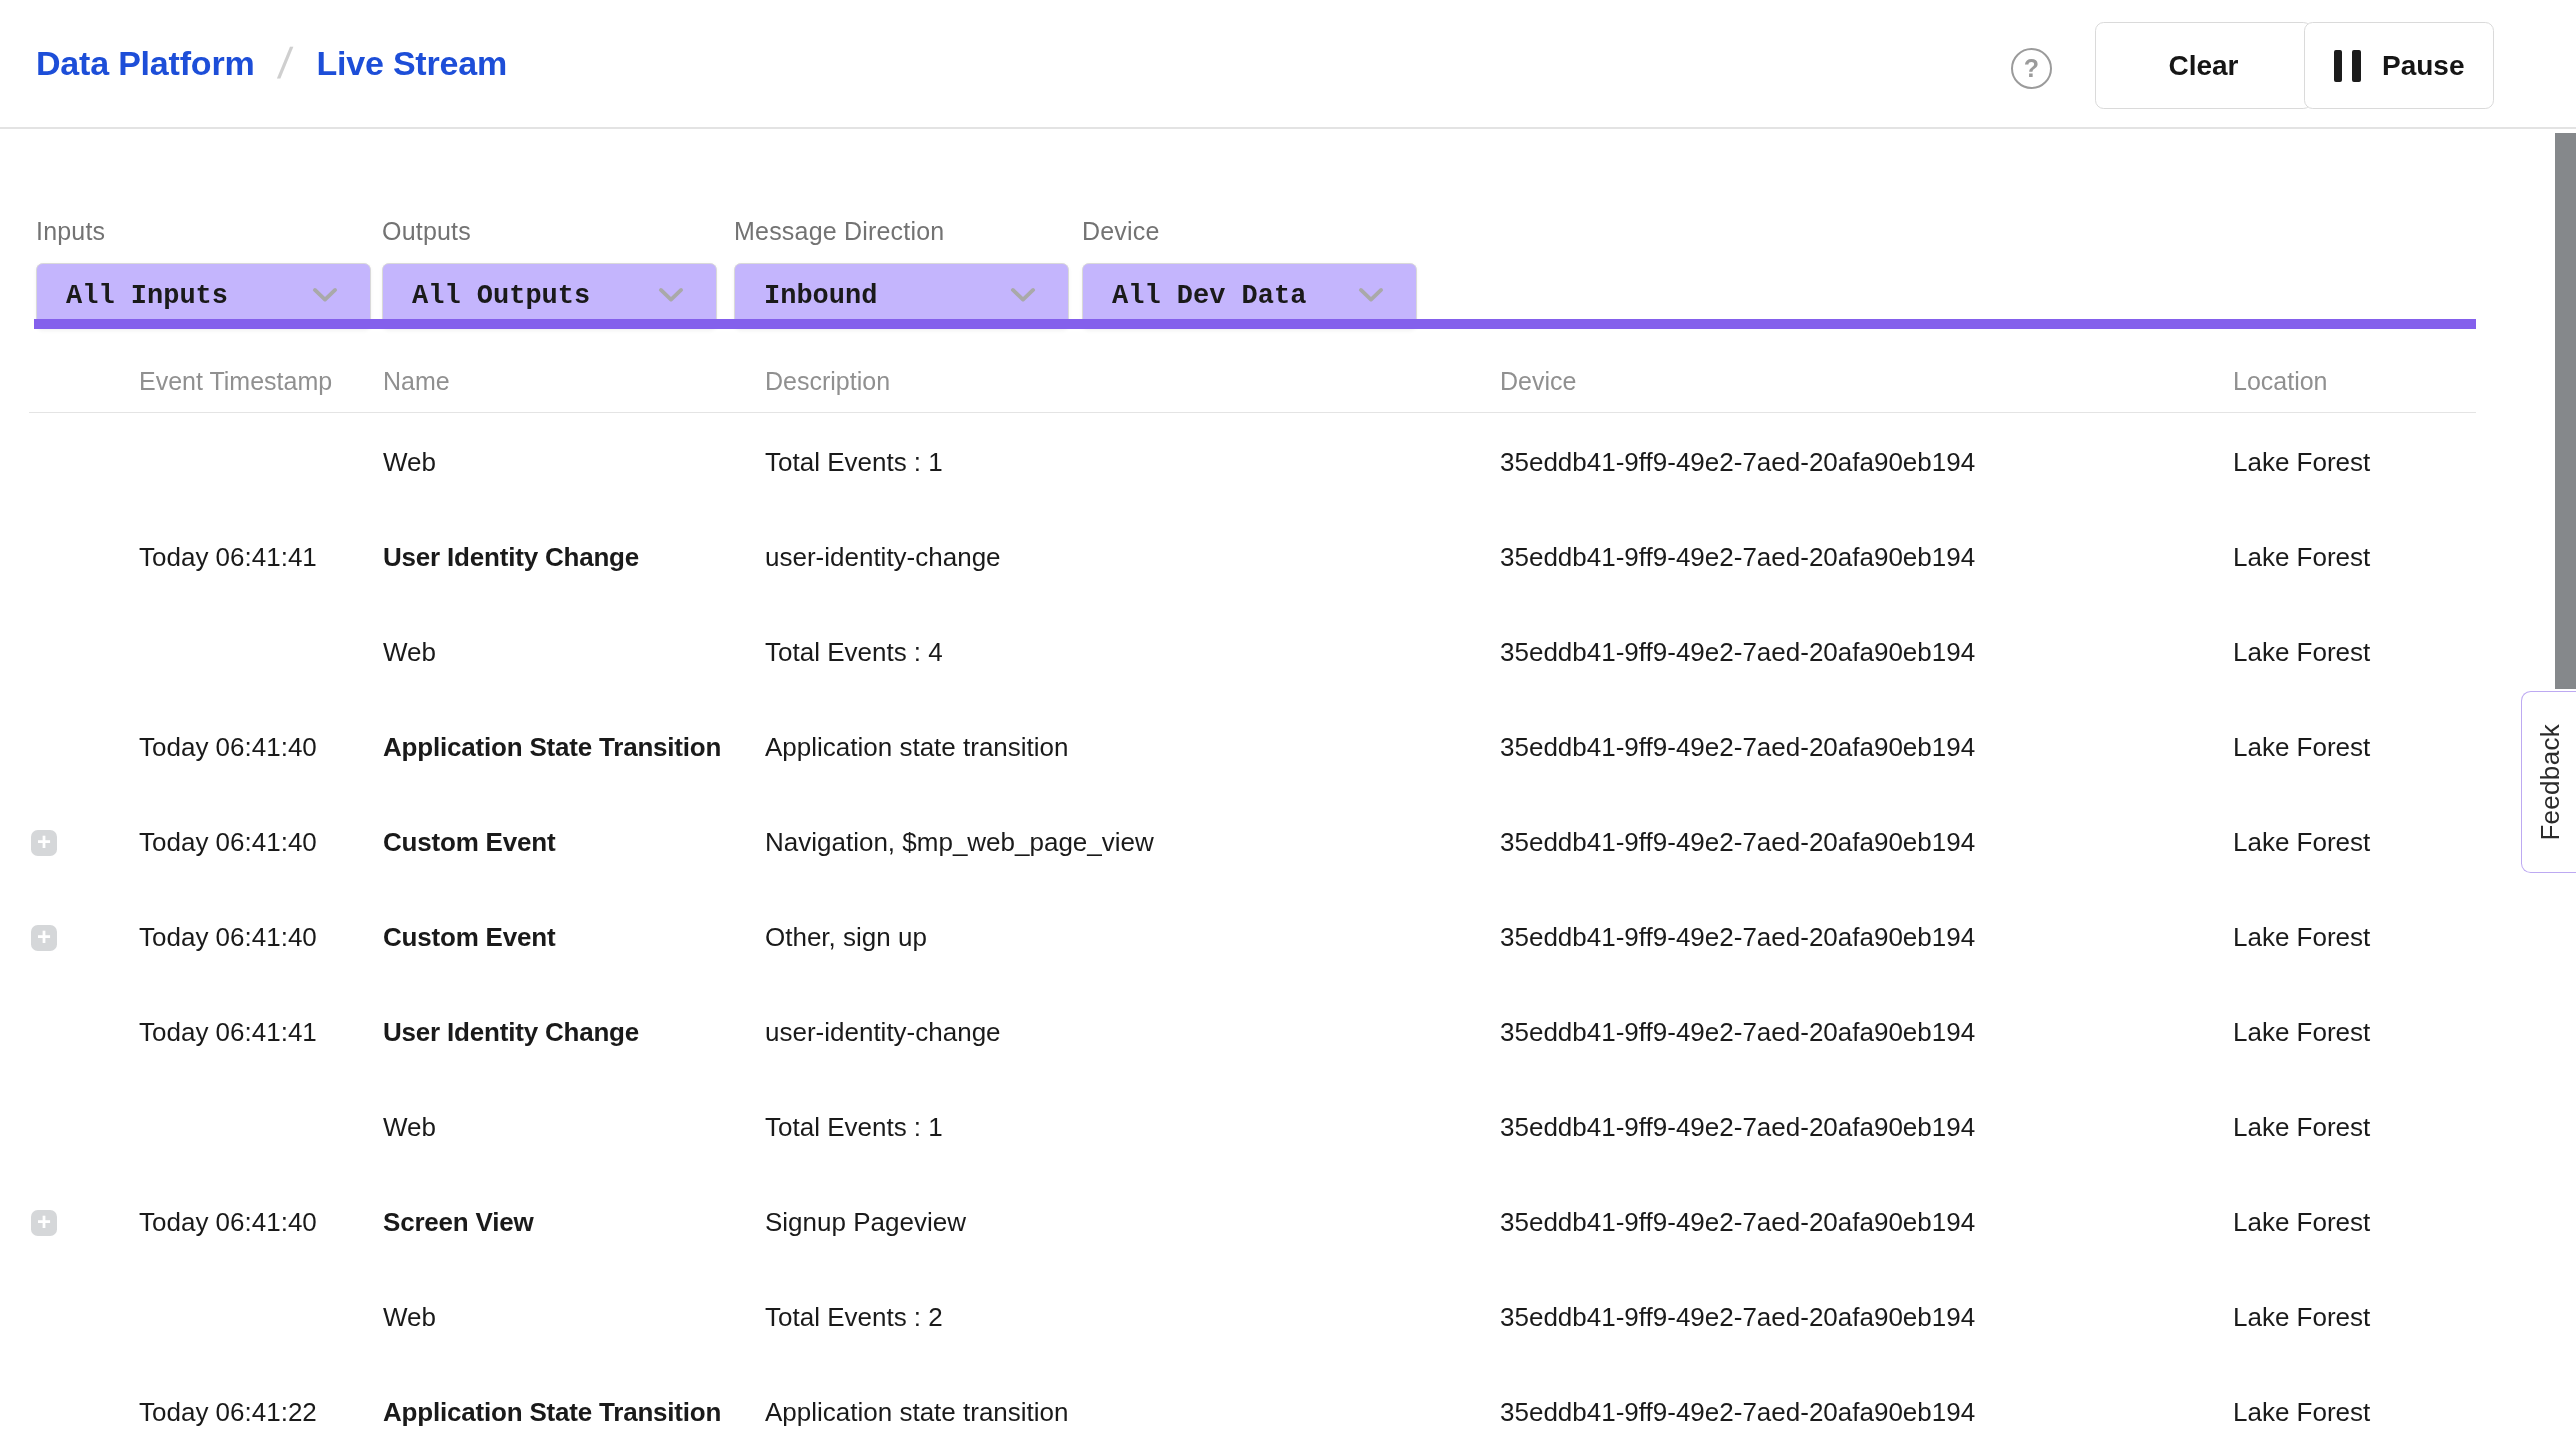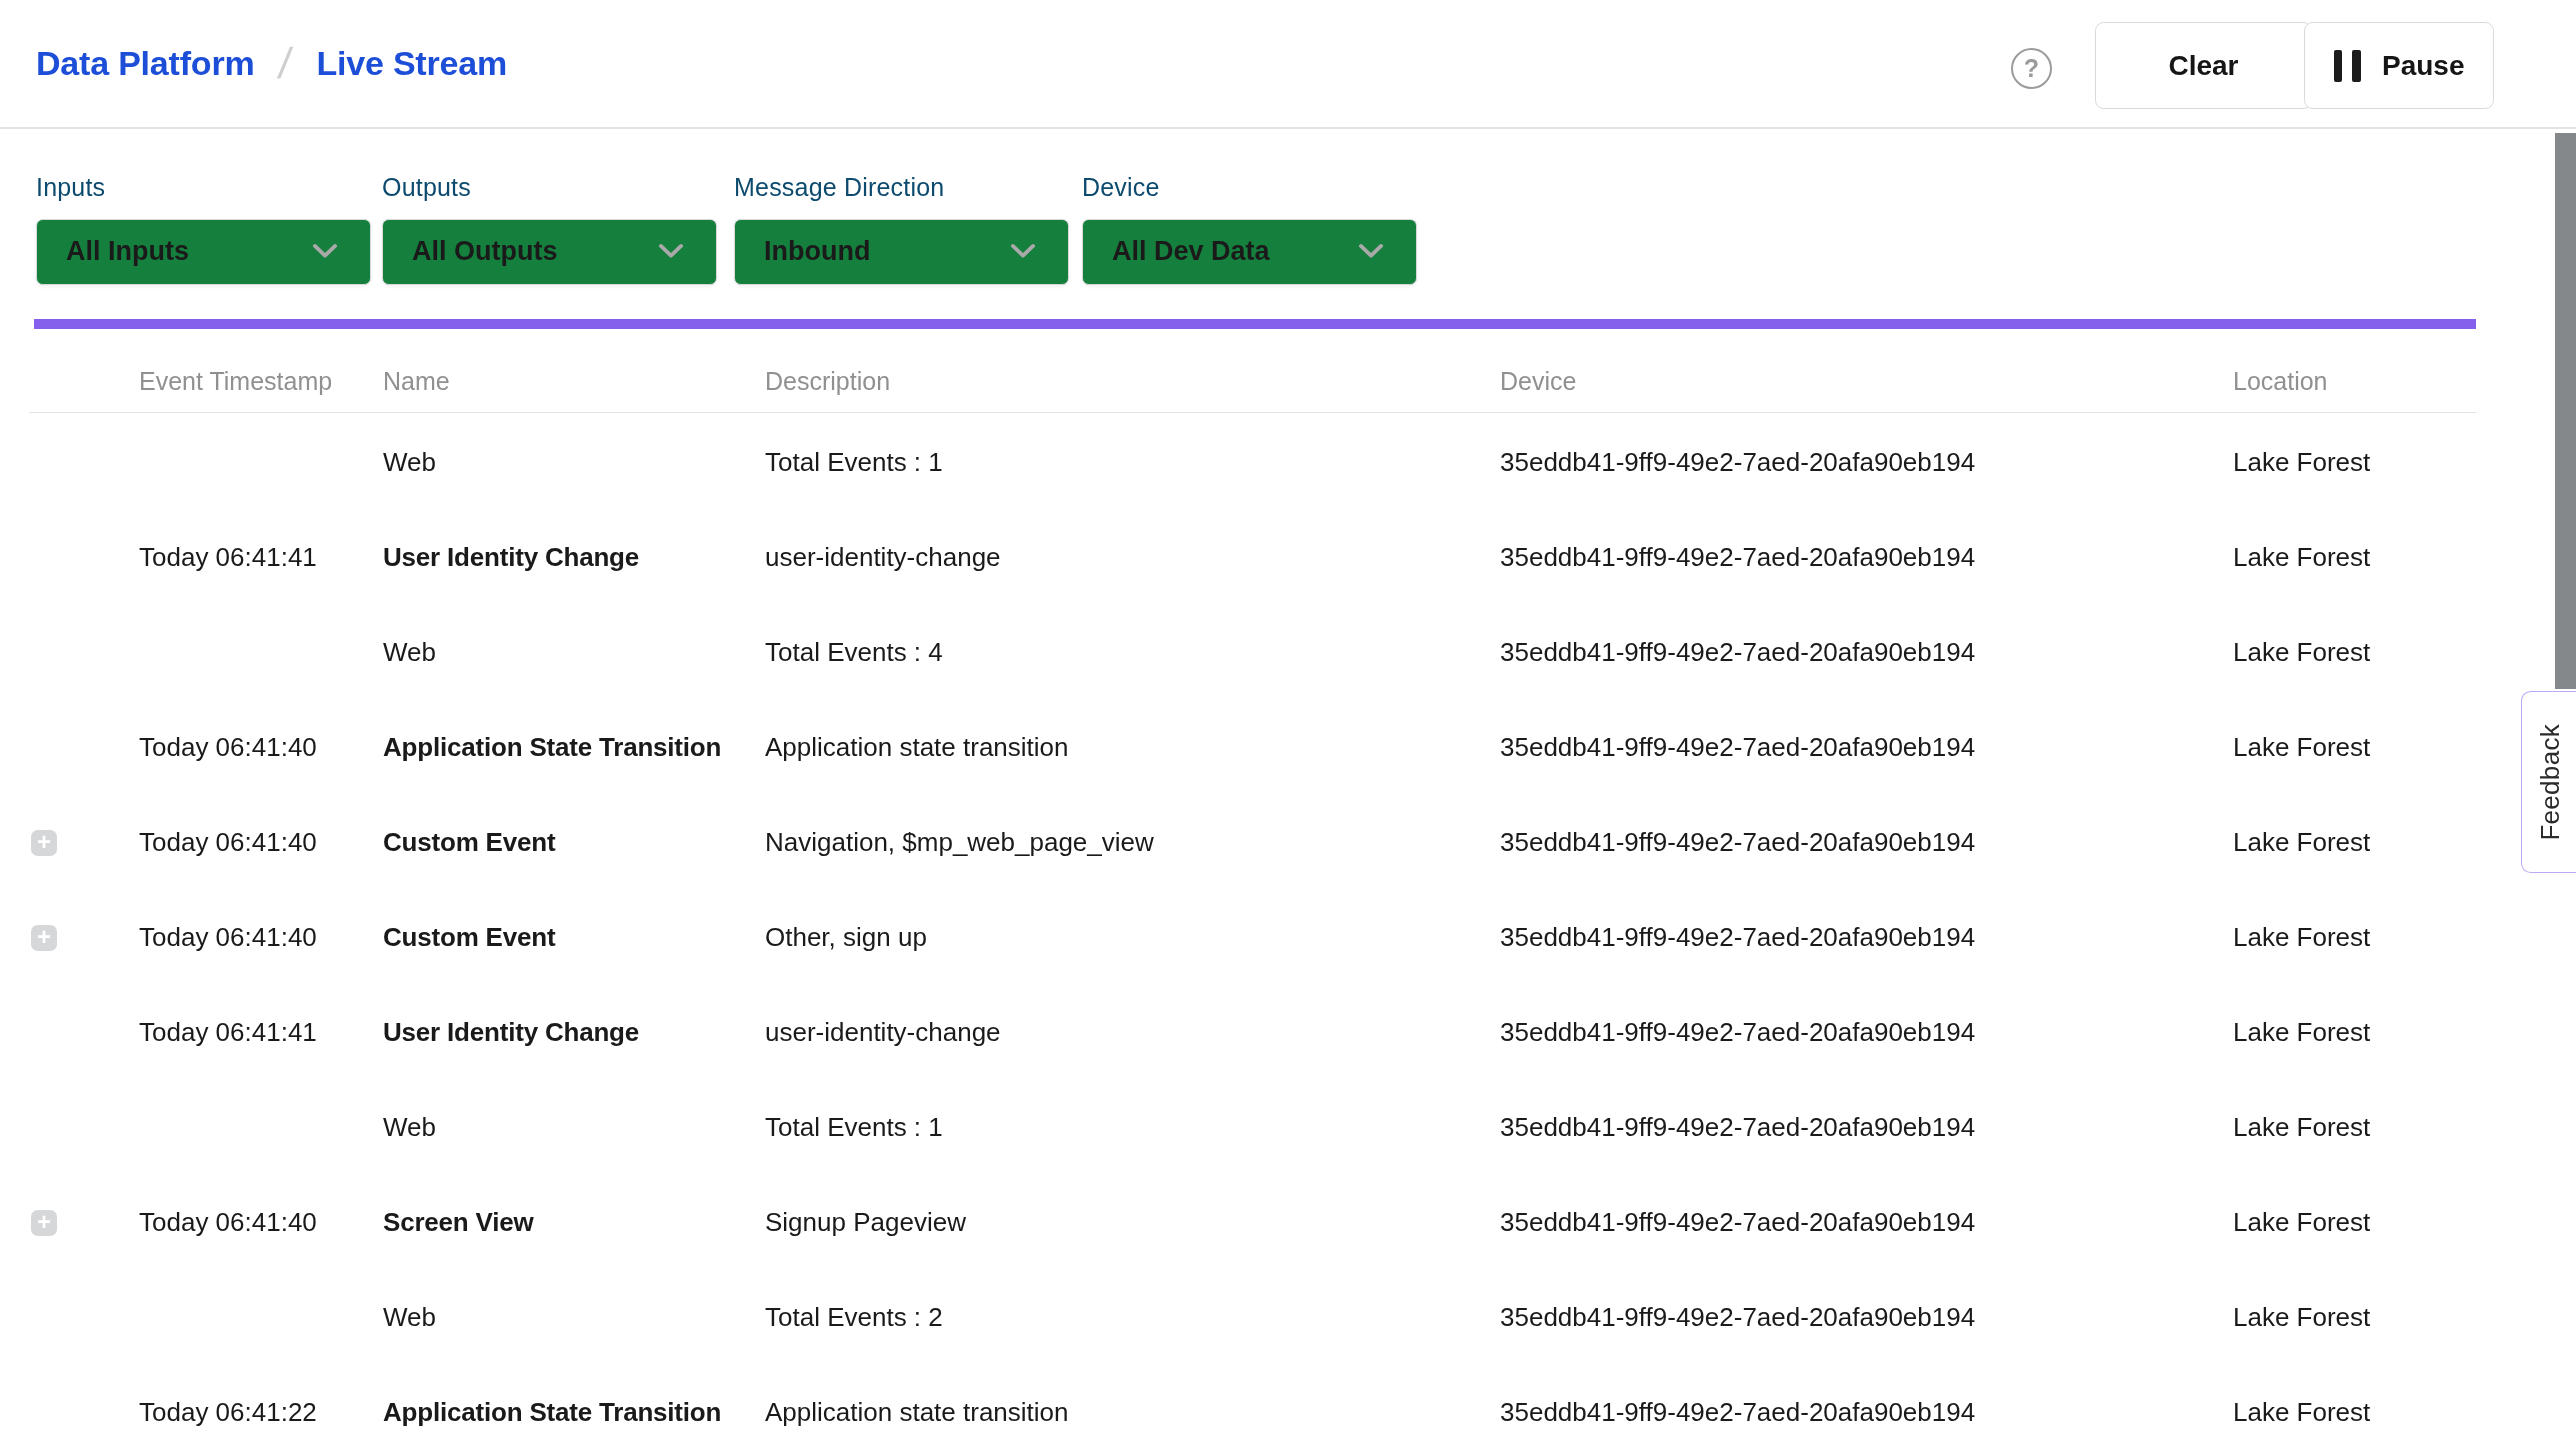--- a/index.html
+++ b/index.html
@@ -30,27 +30,27 @@
     display:flex;align-items:center;justify-content:center;
     font-size:28px;font-weight:700;color:#161616;cursor:pointer;
   }
   .btn-clear{left:2095px;width:217px;}
   .btn-pause{left:2304px;width:190px;gap:21.4px;}
   .pause-icon{display:flex;gap:9.7px;}
   .pause-icon i{display:block;width:8.7px;height:32px;background:#1c1c1c;border-radius:1.9px;}
   
   .filter-group{position:absolute;top:173px;width:335px;}
   .fg-0{left:36px}.fg-1{left:382px}.fg-2{left:734px}.fg-3{left:1082px}
-  .filter-label{font-size:25px;color:#0c4a6e;letter-spacing:0.2px;}
+  .filter-label{font-size:25px;color:#737373;letter-spacing:0.2px;margin-top:44px;}
   .filter-box{
-    margin-top:16.5px;height:66px;background:#15803d;
+    margin-top:16.5px;height:66px;background:#c4b5fd;
     border:1.9px solid #d9d9d9;border-radius:6.8px;box-sizing:border-box;
     box-shadow:0 1.9px 3.9px rgba(0,0,0,0.05);
     display:flex;align-items:center;justify-content:space-between;
-    padding:0 32px 0 29px;font-size:27px;font-weight:700;cursor:pointer;
+    padding:0 32px 0 29px;font-size:27px;font-weight:700;cursor:pointer;font-family:Liberation Mono, monospace;
   }
   .chev{flex:0 0 auto;margin-left:11.6px;}
   
   .stream-bar{position:absolute;left:34px;top:319px;width:2442px;height:9.7px;background:var(--accent,#8460ec);}
   
   .grid-cols{
     display:grid;
     grid-template-columns:110px 244px 382px 735px 733px 1fr;
     align-items:center;
   }

